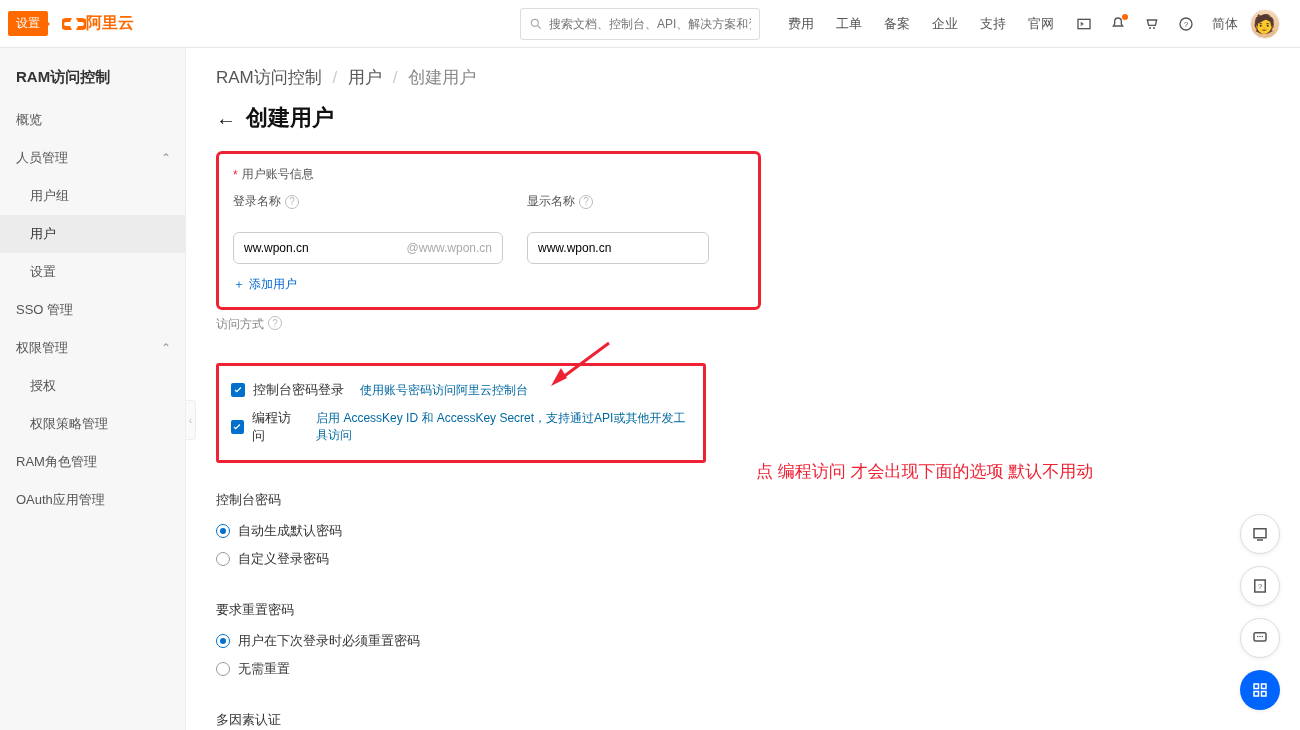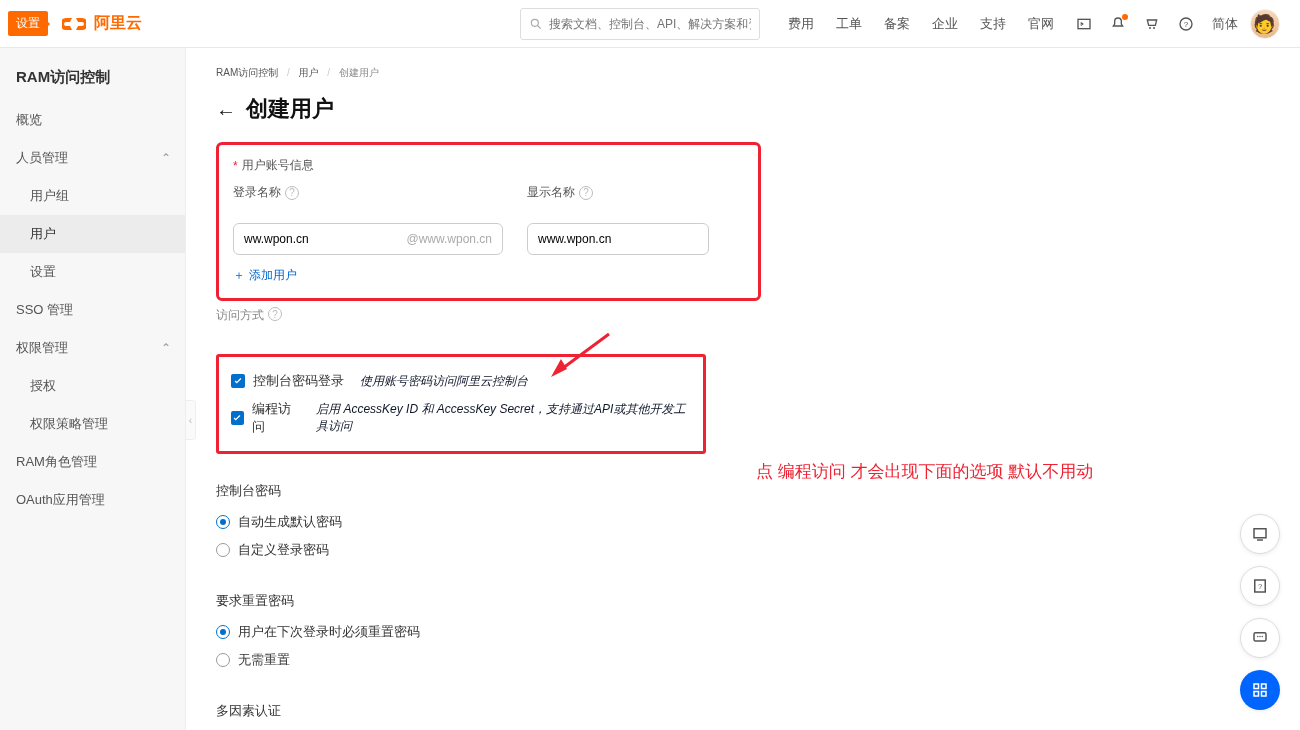--- a/index.html
+++ b/index.html
@@ -2,21 +2,21 @@
 <html><head>
 <meta charset="utf-8">
 <style>
 * { margin:0; padding:0; box-sizing:border-box; font-family:-apple-system,"PingFang SC","Microsoft YaHei",sans-serif; }
 body { font-size:13px; color:#333; background:#fff; width:1300px; height:730px; overflow:hidden; position:relative; }
 
 
 .topbar { height:48px; display:flex; align-items:center; border-bottom:1px solid #e8e8e8; padding:0 20px 0 0; }
 .tag-settings { background:#ff6a00; color:#fff; font-size:12px; padding:4px 8px; border-radius:2px; position:relative; margin-left:8px; }
 .tag-settings::after { content:""; position:absolute; right:-6px; top:50%; transform:translateY(-50%); border:4px solid transparent; border-left-color:#ff6a00; }
-.brand { display:flex; align-items:center; margin-left:14px; gap:8px; color:#ff6a00; font-weight:600; font-size:16px; }
+.brand { display:flex; align-items:center; margin-left:14px; gap:0; color:#ff6a00; font-weight:600; font-size:16px; }
 .brand svg { width:24px; height:24px; }
 .search-wrap { margin-left:auto; }
 .search { width:240px; height:32px; border:1px solid #ddd; border-radius:3px; display:flex; align-items:center; padding:0 8px; color:#aaa; gap:6px; }
 .search input { border:none; outline:none; flex:1; font-size:12px; color:#666; }
 .topnav { display:flex; align-items:center; gap:22px; margin-left:28px; color:#555; font-size:13px; }
 .topnav span { cursor:pointer; }
 .top-icons { display:flex; align-items:center; gap:18px; margin-left:22px; color:#555; }
 .top-icons .ic { width:16px; height:16px; position:relative; cursor:pointer; }
 .avatar { width:30px; height:30px; border-radius:50%; background:linear-gradient(#f7d8b6,#e8b98a); margin-left:12px; border:1px solid #eee; display:flex; align-items:center; justify-content:center; font-size:18px; }
 .bell-dot::after{content:"";position:absolute;top:-2px;right:-2px;width:6px;height:6px;background:#ff6a00;border-radius:50%;}
@@ -25,21 +25,21 @@
 .layout { display:flex; height:calc(100% - 48px); }
 .sidebar { width:186px; background:#f7f7f7; border-right:1px solid #eee; padding-top:12px; font-size:13px; color:#555; }
 .sidebar .title { font-size:15px; font-weight:600; color:#333; padding:8px 16px 14px; }
 .sidebar .item { padding:10px 16px; cursor:pointer; position:relative; }
 .sidebar .item.sub { padding-left:30px; }
 .sidebar .item.active { background:#ececec; color:#333; }
 .sidebar .item .chev { position:absolute; right:14px; top:12px; color:#999; font-size:12px; }
 .collapse-tab { position:absolute; left:186px; top:400px; width:10px; height:40px; background:#fafafa; border:1px solid #eee; border-left:none; border-radius:0 4px 4px 0; display:flex; align-items:center; justify-content:center; font-size:10px; color:#bbb; cursor:pointer;}
 
 .main { flex:1; overflow:auto; padding:18px 30px; position:relative; }
-.breadcrumb { font-size:10px; color:#888; margin-bottom:14px; }
+.breadcrumb { font-size:17px; color:#888; margin-bottom:14px; }
 .breadcrumb .bc-link { color:#555; }
 .breadcrumb .sep { margin:0 6px; color:#ccc; }
 .page-title { display:flex; align-items:center; gap:10px; margin-bottom:18px; }
 .page-title .back { font-size:20px; cursor:pointer; color:#111; }
 .page-title h1 { font-size:22px; font-weight:600; color:#111; }
 
 .box { border:3px solid #e23; border-radius:6px; padding:12px 14px 14px; width:545px; margin-bottom:6px; position:relative; }
 .section-label { font-size:12px; color:#555; margin-bottom:10px; display:flex; align-items:center; gap:4px;}
 .req { color:#e23; }
 .help-ic { display:inline-flex; align-items:center; justify-content:center; width:14px; height:14px; border:1px solid #bbb; color:#bbb; border-radius:50%; font-size:10px; margin-left:4px;}
@@ -52,21 +52,21 @@
 .input-wrap input { border:none; outline:none; flex:1; font-size:12px; }
 .suffix { color:#aaa; margin-left:6px; }
 
 .add-user { color:#06c; font-size:12px; margin-top:12px; cursor:pointer; display:flex; align-items:center; gap:4px; }
 
 .access-title { font-size:12px; color:#888; display:flex; align-items:flex-start; margin:6px 0 8px 0; }
 .box2 { border:3px solid #e23; border-radius:3px; padding:10px 12px 10px; width:490px; position:relative; margin-bottom:14px;margin-top:30px; }
 .cb-row { display:flex; align-items:center; gap:8px; font-size:13px; color:#333; padding:5px 0; }
 .cb { width:14px; height:14px; background:#0070cc; border-radius:2px; display:inline-flex; align-items:center; justify-content:center; }
 .cb svg { width:10px; height:10px; }
-.cb-row .desc { color:#0f172a; font-size:12px; margin-left:8px;font-style:italic; }
+.cb-row .desc { color:#0369a1; font-size:12px; margin-left:8px; }
 
 .arrow-ann { position:absolute; left:330px; top:-28px; color:#e23; pointer-events:none; }
 
 .sec-title { font-size:13px; color:#333; margin:28px 0 8px; }
 .radio-row { display:flex; align-items:center; gap:8px; font-size:13px; color:#333; padding:5px 0; }
 .radio { width:14px; height:14px; border:1px solid #999; border-radius:50%; display:inline-block; position:relative; }
 .radio.checked { border-color:#0070cc; }
 .radio.checked::after { content:""; position:absolute; inset:3px; background:#0070cc; border-radius:50%; }
 
 .actions { margin-top:18px; display:flex; gap:12px; }

